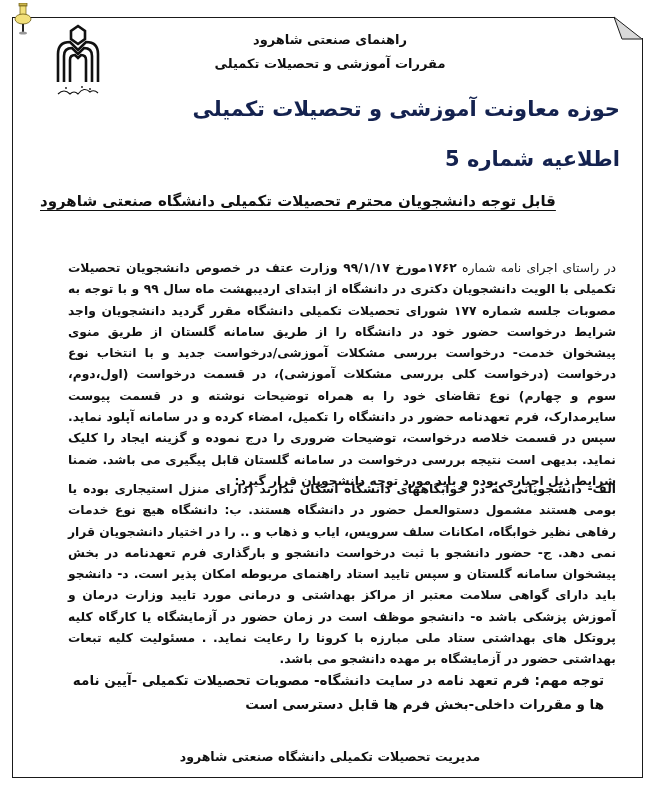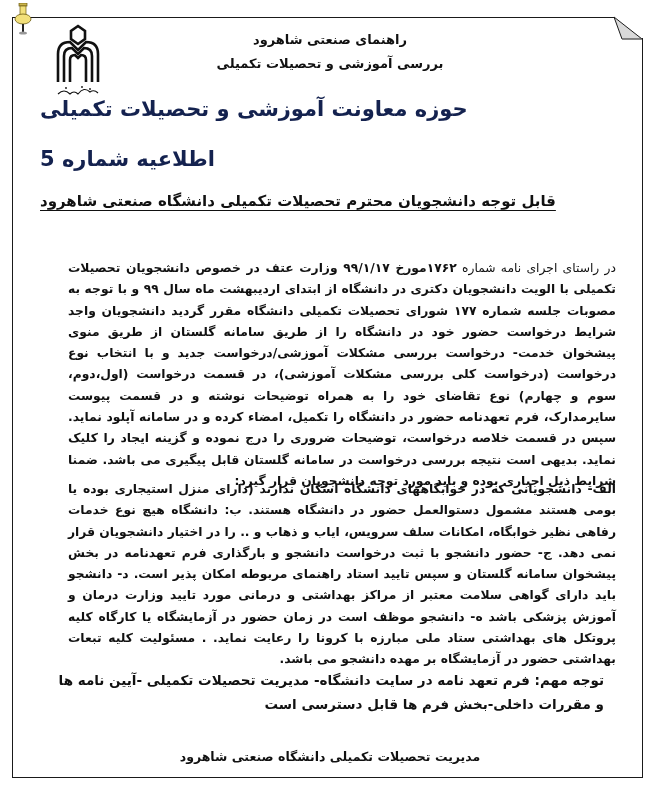--- a/index.html
+++ b/index.html
@@ -9,21 +9,21 @@
     border:1px solid #1a1a1a; border-right:none; border-top:none; box-sizing:border-box; background:#fff;
   }
   .top-edge { position:absolute; left:12px; top:17px; width:602px; height:0; border-top:1px solid #1a1a1a; }
   .right-edge { position:absolute; left:642px; top:38px; width:0; height:740px; border-left:1px solid #1a1a1a; }
   .fold { position:absolute; left:614px; top:16px; width:30px; height:24px; }
   .pin { position:absolute; left:14px; top:3px; width:18px; height:32px; }
   .logo { position:absolute; left:52px; top:24px; width:52px; height:78px; }
   .hdr { position:absolute; left:140px; width:380px; text-align:center; direction:rtl; font-weight:bold; color:#111; }
   .hdr1 { top:32px; font-size:13px; }
   .hdr2 { top:56px; font-size:13px; }
-  .title { position:absolute; left:40px; width:580px; text-align:left; direction:rtl; font-weight:bold; color:#14224f; }
+  .title { position:absolute; left:40px; width:580px; text-align:right; direction:rtl; font-weight:bold; color:#14224f; }
   .title1 { top:97px; font-size:21px; }
   .title2 { top:147px; font-size:21px; }
   .subtitle { position:absolute; left:40px; width:580px; top:192px; text-align:left; direction:rtl; font-weight:bold; font-size:15px; color:#111; }
   .subtitle span { text-decoration:underline; text-underline-offset:4px; }
   .para { position:absolute; left:68px; width:548px; direction:rtl; text-align:justify; font-size:12.3px; line-height:21.3px; color:#111; font-weight:bold; }
   .p1 { top:258px; }
   .p1 .lead { font-weight:normal; }
   .p2 { top:479px; }
   .note { position:absolute; left:56px; width:548px; top:668px; direction:rtl; text-align:right; font-size:13.5px; line-height:24px; font-weight:bold; color:#111; }
   .sign { position:absolute; left:140px; width:380px; top:749px; direction:rtl; text-align:center; font-size:12.5px; font-weight:bold; color:#111; }
@@ -55,25 +55,25 @@
     <path d="M12,58 L12,32 Q12,24 20,24 L26,30 L32,24 Q40,24 40,32 L40,58"></path>
     <path d="M18,58 L18,36 Q18,31 23,31 L26,34 L29,31 Q34,31 34,36 L34,58"></path>
   </g>
   <path d="M6,70 q6,-6 12,0 q4,-4 8,0 q6,-8 12,-2 q4,-3 8,1" fill="none" stroke="#111" stroke-width="1.1"></path>
   <circle cx="14" cy="64" r="0.9" fill="#111"></circle>
     <circle cx="30" cy="63" r="0.9" fill="#111"></circle>
     <circle cx="38" cy="65" r="0.9" fill="#111"></circle>
 </svg>
 
 <div class="hdr hdr1">راهنمای صنعتی شاهرود</div>
-<div class="hdr hdr2">بررسی آموزشی و تحصیلات تکمیلی</div>
+<div class="hdr hdr2">مقررات آموزشی و تحصیلات تکمیلی</div>
 
 <div class="title title1">حوزه معاونت آموزشی و تحصیلات تکمیلی</div>
 <div class="title title2">اطلاعیه شماره 5</div>
 <div class="subtitle"><span>قابل توجه دانشجویان محترم تحصیلات تکمیلی دانشگاه صنعتی شاهرود</span></div>
 
 <div class="para p1"><span class="lead">در راستای اجرای نامه شماره </span><span>۱۷۶۲مورخ ۹۹/۱/۱۷ وزارت عتف در خصوص دانشجویان تحصیلات تکمیلی با الویت دانشجویان دکتری در دانشگاه از ابتدای اردیبهشت ماه  سال ۹۹ و با توجه به مصوبات جلسه شماره ۱۷۷ شورای تحصیلات تکمیلی دانشگاه مقرر گردید دانشجویان واجد شرایط درخواست حضور خود در دانشگاه را از طریق سامانه گلستان از طریق منوی پیشخوان خدمت- درخواست بررسی مشکلات آموزشی/درخواست جدید و با انتخاب نوع درخواست (درخواست کلی بررسی مشکلات آموزشی)، در قسمت درخواست (اول،دوم، سوم و چهارم) نوع تقاضای خود را  به همراه توضیحات نوشته و در قسمت پیوست سایرمدارک، فرم تعهدنامه حضور در دانشگاه را تکمیل، امضاء کرده و در سامانه آپلود نماید. سپس در قسمت خلاصه درخواست، توضیحات ضروری را درج نموده و گزینه ایجاد را کلیک نماید. بدیهی است نتیجه بررسی درخواست در سامانه گلستان قابل پیگیری می باشد. ضمنا شرایط ذیل اجباری بوده و باید مورد توجه دانشجویان قرار گیرد:</span></div>
 
 <div class="para p2">الف- دانشجویانی که در خوابگاههای دانشگاه اسکان ندارند (دارای منزل استیجاری بوده یا بومی هستند مشمول دستوالعمل حضور در دانشگاه هستند. ب: دانشگاه هیچ نوع خدمات رفاهی نظیر خوابگاه، امکانات سلف سرویس، ایاب و ذهاب و .. را در اختیار دانشجویان قرار نمی دهد. ج- حضور دانشجو با ثبت درخواست دانشجو و بارگذاری فرم تعهدنامه در بخش پیشخوان سامانه گلستان و سپس تایید استاد راهنمای مربوطه امکان پذیر است. د- دانشجو باید دارای گواهی سلامت معتبر از مراکز بهداشتی و درمانی مورد تایید وزارت درمان و آموزش پزشکی باشد ه- دانشجو موظف است در زمان حضور در آزمایشگاه یا کارگاه کلیه پروتکل های بهداشتی ستاد ملی مبارزه با کرونا را رعایت نماید. . مسئولیت کلیه تبعات بهداشتی حضور در آزمایشگاه بر مهده دانشجو می باشد.</div>
 
-<div class="note">توجه مهم: فرم تعهد نامه در سایت دانشگاه- مدیریت تحصیلات تکمیلی -آیین نامه ها و مقررات داخلی-بخش فرم ها قابل دسترسی است</div>
+<div class="note">توجه مهم: فرم تعهد نامه در سایت دانشگاه- مصوبات تحصیلات تکمیلی -آیین نامه ها و مقررات داخلی-بخش فرم ها قابل دسترسی است</div>
 
 <div class="sign">مدیریت تحصیلات تکمیلی دانشگاه صنعتی شاهرود</div>
 
 </body></html>

